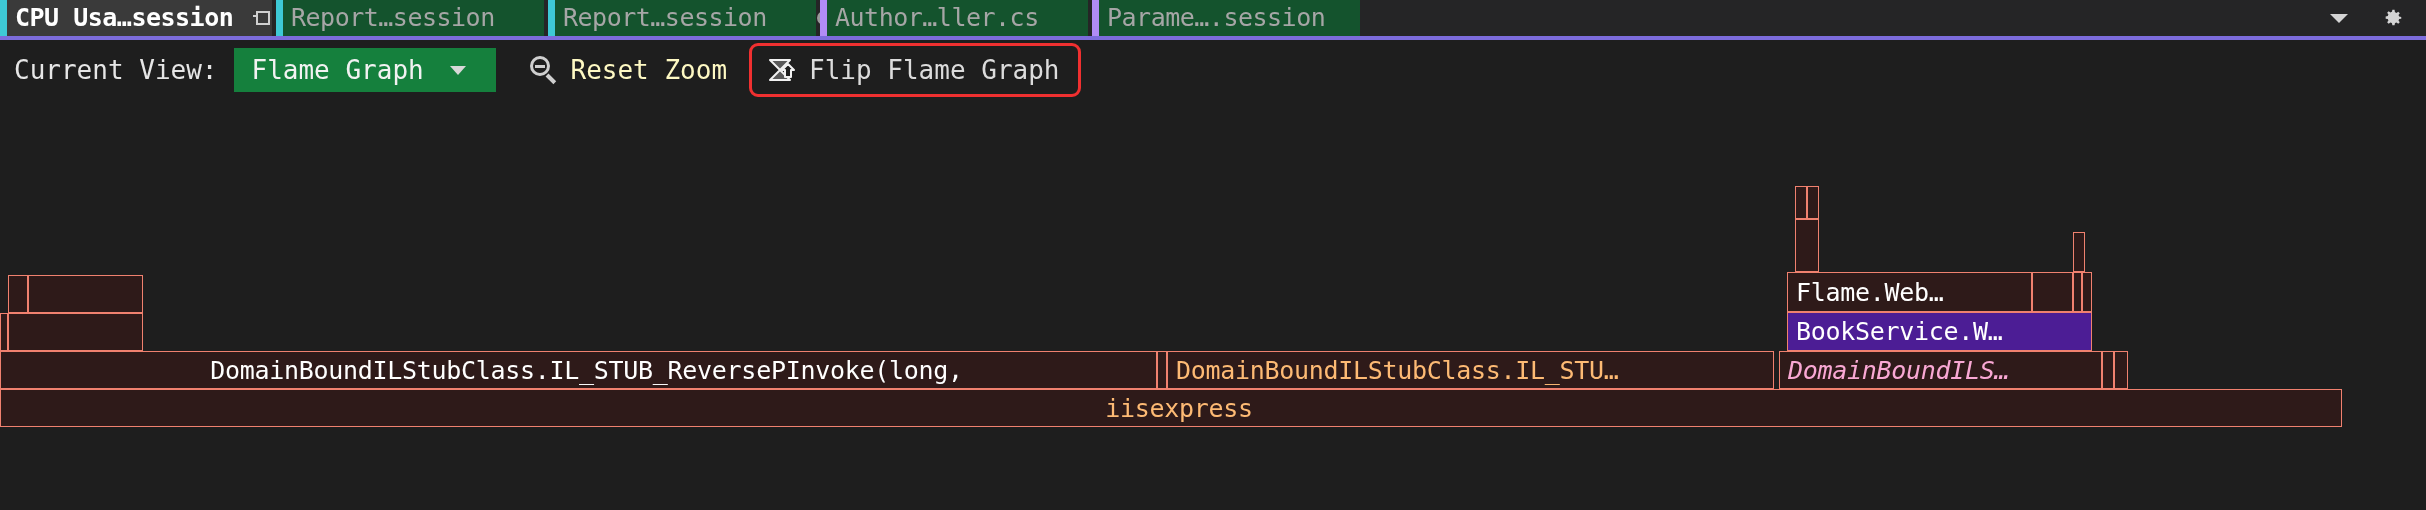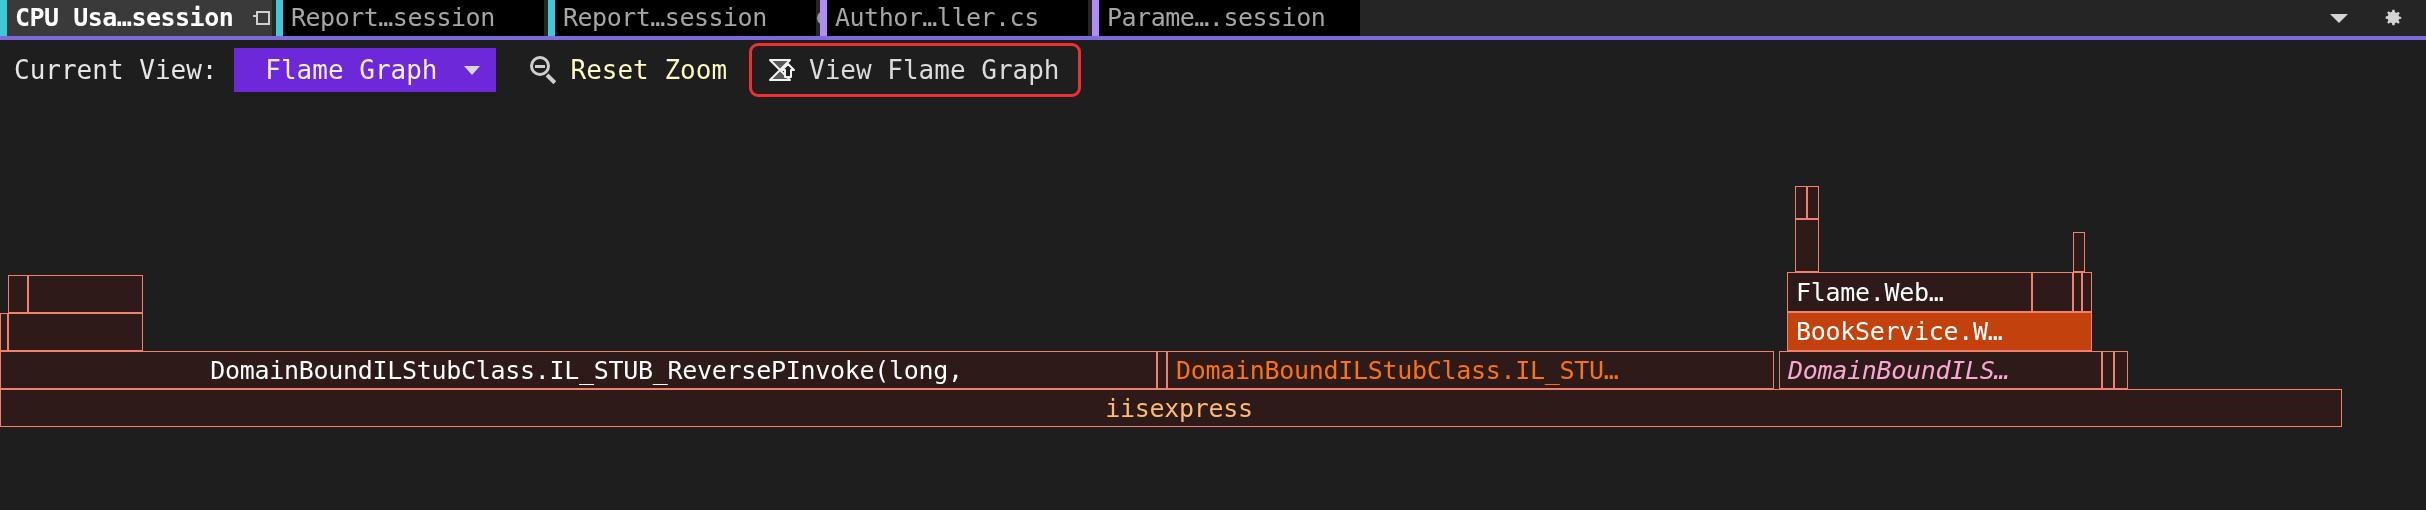--- a/index.html
+++ b/index.html
@@ -16,21 +16,21 @@
     position: relative;
     height: 40px;
     background: #252526;
     display: flex;
     align-items: stretch;
     border-bottom: 4px solid #7c6cdb;
   }
   .tab {
     display: flex;
     align-items: center;
-    background: #000000;
+    background: #14532d;
     height: 36px;
     position: relative;
     margin-right: 4px;
     padding: 0 6px 0 0;
     flex: 0 0 auto;
   }
   .tab.active {
     background: #3a3a3a;
   }
   .tab-accent {
@@ -102,26 +102,26 @@
     padding-left: 14px;
     gap: 0;
   }
   #curview-label {
     color: #e6e6e6;
     font-size: 26px;
     margin-right: 16px;
     white-space: nowrap;
   }
   #view-select {
-    background: #6d28d9;
+    background: #15803d;
     height: 44px;
     min-width: 262px;
     display: flex;
     align-items: center;
-    justify-content: flex-end;
+    justify-content: flex-start;
     padding: 0 16px 0 18px;
     color: #f2f2f2;
     font-size: 26px;
   }
   #view-select .sel-caret {
     width: 0; height: 0;
     border-left: 8px solid transparent;
     border-right: 8px solid transparent;
     border-top: 9px solid #d8d8d8;
     margin-left: 26px;
@@ -254,21 +254,21 @@
     <span>Reset Zoom</span>
   </div>
 
   <div class="tb-btn" id="flip-btn">
     <span class="flipicon">
       <svg width="30" height="30" viewBox="0 0 30 30" aria-hidden="true">
         <polygon points="4,5 24,5 4,25 24,25" fill="#5a5a5a" stroke="#f2f2f2" stroke-width="2" stroke-linejoin="round"></polygon>
         <path d="M19 22 L19 15 L16 15 L22 9 L28 15 L25 15 L25 22 Z" fill="#1e1e1e" stroke="#f2f2f2" stroke-width="2" stroke-linejoin="round"></path>
       </svg>
     </span>
-    <span>View Flame Graph</span>
+    <span>Flip Flame Graph</span>
   </div>
 </div>
 
 <div id="flame" style="background: rgb(30, 30, 30);">
     <div class="frame" style="left: 8px; top: 175px; width: 20px; height: 38px; background: rgb(46, 26, 25); border-color: rgb(240, 129, 111);"></div>
     <div class="frame" style="left: 28px; top: 175px; width: 115px; height: 38px; background: rgb(46, 26, 25); border-color: rgb(240, 129, 111);"></div>
     <div class="frame" style="left: 0px; top: 213px; width: 8px; height: 38px; background: rgb(46, 26, 25); border-color: rgb(240, 129, 111);"></div>
     <div class="frame" style="left: 8px; top: 213px; width: 135px; height: 38px; background: rgb(46, 26, 25); border-color: rgb(240, 129, 111);"></div>
     <div class="frame center" style="left: 0px; top: 251px; width: 1157px; height: 38px; background: rgb(46, 26, 25); border-color: rgb(240, 129, 111);">
       <span class="flabel" style="color: rgb(255, 255, 255);">DomainBoundILStubClass.IL_STUB_ReversePInvoke(long,</span>
@@ -276,25 +276,25 @@
     <div class="frame" style="left: 1795px; top: 86px; width: 12px; height: 33px; background: rgb(46, 26, 25); border-color: rgb(240, 129, 111);"></div>
     <div class="frame" style="left: 1807px; top: 86px; width: 12px; height: 33px; background: rgb(46, 26, 25); border-color: rgb(240, 129, 111);"></div>
     <div class="frame" style="left: 1795px; top: 119px; width: 24px; height: 53px; background: rgb(46, 26, 25); border-color: rgb(240, 129, 111);"></div>
     <div class="frame" style="left: 2073px; top: 132px; width: 12px; height: 40px; background: rgb(46, 26, 25); border-color: rgb(240, 129, 111);"></div>
     <div class="frame" style="left: 1787px; top: 172px; width: 245px; height: 40px; background: rgb(46, 26, 25); border-color: rgb(240, 129, 111);">
       <span class="flabel" style="color: rgb(255, 255, 255);">Flame.Web…</span>
     </div>
     <div class="frame" style="left: 2032px; top: 172px; width: 41px; height: 40px; background: rgb(46, 26, 25); border-color: rgb(240, 129, 111);"></div>
     <div class="frame" style="left: 2073px; top: 172px; width: 9px; height: 40px; background: rgb(46, 26, 25); border-color: rgb(240, 129, 111);"></div>
     <div class="frame" style="left: 2082px; top: 172px; width: 10px; height: 40px; background: rgb(46, 26, 25); border-color: rgb(240, 129, 111);"></div>
-    <div class="frame" style="left: 1787px; top: 212px; width: 305px; height: 39px; background: #c2410c; border-color: rgb(240, 129, 111);">
+    <div class="frame" style="left: 1787px; top: 212px; width: 305px; height: 39px; background: #4c1d95; border-color: rgb(240, 129, 111);">
       <span class="flabel" style="color: rgb(255, 255, 255);">BookService.W…</span>
     </div>
     <div class="frame" style="left: 1167px; top: 251px; width: 607px; height: 38px; background: rgb(46, 26, 25); border-color: rgb(240, 129, 111);">
-      <span class="flabel" style="color: #f97316;">DomainBoundILStubClass.IL_STU…</span>
+      <span class="flabel" style="color: #fdba74;">DomainBoundILStubClass.IL_STU…</span>
     </div>
     <div class="frame" style="left: 1157px; top: 251px; width: 10px; height: 38px; background: rgb(46, 26, 25); border-color: rgb(240, 129, 111);"></div>
     <div class="frame" style="left: 1779px; top: 251px; width: 323px; height: 38px; background: rgb(46, 26, 25); border-color: rgb(240, 129, 111);">
       <span class="flabel" style="color: #f9a8d4; font-style: italic;">DomainBoundILS…</span>
     </div>
     <div class="frame" style="left: 2102px; top: 251px; width: 12px; height: 38px; background: rgb(46, 26, 25); border-color: rgb(240, 129, 111);"></div>
     <div class="frame" style="left: 2114px; top: 251px; width: 14px; height: 38px; background: rgb(46, 26, 25); border-color: rgb(240, 129, 111);"></div>
     <div class="frame center" style="left: 0px; top: 289px; width: 2342px; height: 38px; background: rgb(46, 26, 25); border-color: rgb(240, 129, 111);">
       <span class="flabel" style="color: #fdba74;">iisexpress</span>
     </div>

